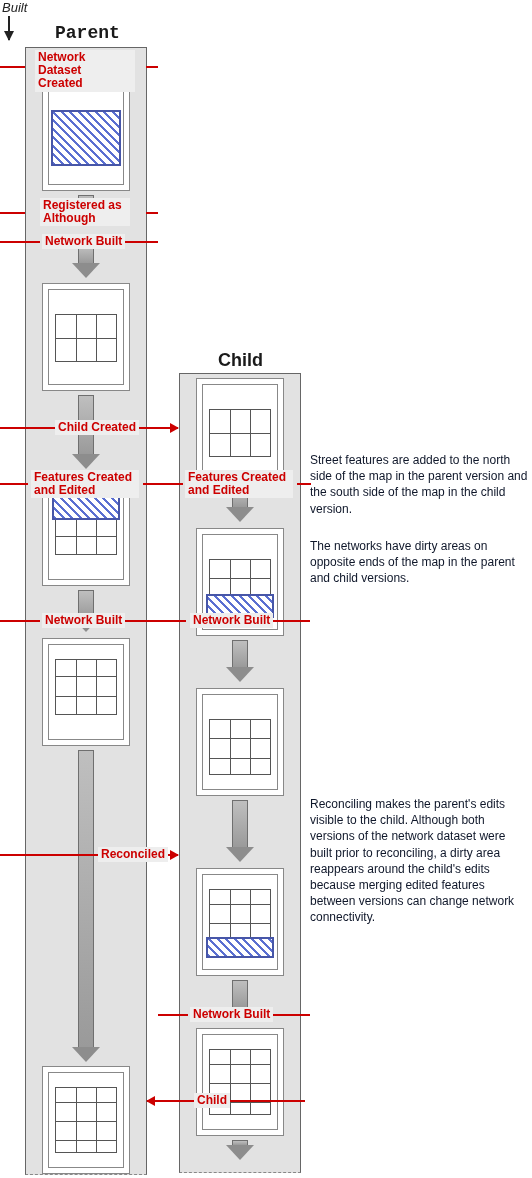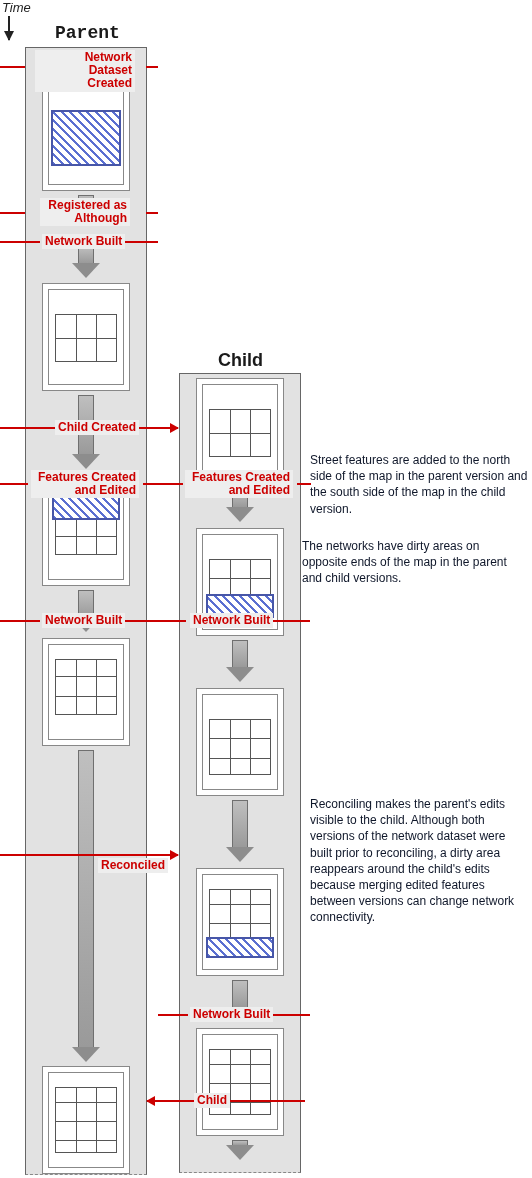--- a/index.html
+++ b/index.html
@@ -113,21 +113,21 @@
     position: absolute;
     background: repeating-linear-gradient(45deg, #5a6fd1 0 2px, #fff 2px 6px);
     outline: 2px solid #4756a8;
   }
 
   .label {
     position: absolute;
     color: #cc0000;
     font-weight: 700;
     font-size: 12px;
-    text-align: right;
+    text-align: left;
     background: #eee;
     padding: 1px 3px;
     white-space: pre-line;
     line-height: 1.1;
   }
   .redline {
     position: absolute;
     height: 2px;
     background: #cc0000;
   }
@@ -147,21 +147,21 @@
     position: absolute;
     font-size: 12px;
     line-height: 1.35;
     color: #0f172a;
     width: 220px;
   }
 </style>
 </head>
 <body>
 
-<div class="time-label">Time</div>
+<div class="time-label">Built</div>
 <div class="time-arrow"></div>
 
 <div class="col-heading" style="left:55px; top:23px;font-family:Liberation Mono, monospace;">Parent</div>
 <div class="col-heading" style="left:218px; top:350px;">Child</div>
 
 <div class="shaft parent">
 
   <div class="sheet" style="top:35px;">
     <div class="sheet-inner"></div>
     <div class="grid-box">
@@ -312,24 +312,24 @@
 <div class="label" style="left:185px; top:470px; width:108px;">Features Created
 and Edited</div>
 
 <div class="redline" style="left:0; top:620px; width:40px;"></div>
 <div class="redline" style="left:124px; top:620px; width:62px;"></div>
 <div class="redline" style="left:272px; top:620px; width:38px;"></div>
 <div class="label" style="left:42px; top:613px;">Network Built</div>
 <div class="label" style="left:190px; top:613px;">Network Built</div>
 
 <div class="redline arrow-r" style="left:0; top:854px; width:178px;"></div>
-<div class="label" style="left:98px; top:847px;margin-top:11px;">Reconciled</div>
+<div class="label" style="left:98px; top:847px;">Reconciled</div>
 
 <div class="redline" style="left:158px; top:1014px; width:30px;"></div>
 <div class="redline" style="left:272px; top:1014px; width:38px;"></div>
 <div class="label" style="left:190px; top:1007px;">Network Built</div>
 
 <div class="redline arrow-l" style="left:147px; top:1100px; width:158px;"></div>
 <div class="label" style="left:194px; top:1093px;">Child</div>
 
 <div class="note" style="left:310px; top:452px;">Street features are added to the north side of the map in the parent version and the south side of the map in the child version.</div>
-<div class="note" style="left:302px; top:538px;">The networks have dirty areas on opposite ends of the map in the parent and child versions.</div>
+<div class="note" style="left:310px; top:538px;">The networks have dirty areas on opposite ends of the map in the parent and child versions.</div>
 <div class="note" style="left:310px; top:796px;">Reconciling makes the parent's edits visible to the child. Although both versions of the network dataset were built prior to reconciling, a dirty area reappears around the child's edits because merging edited features between versions can change network connectivity.</div>
 
 </body></html>

